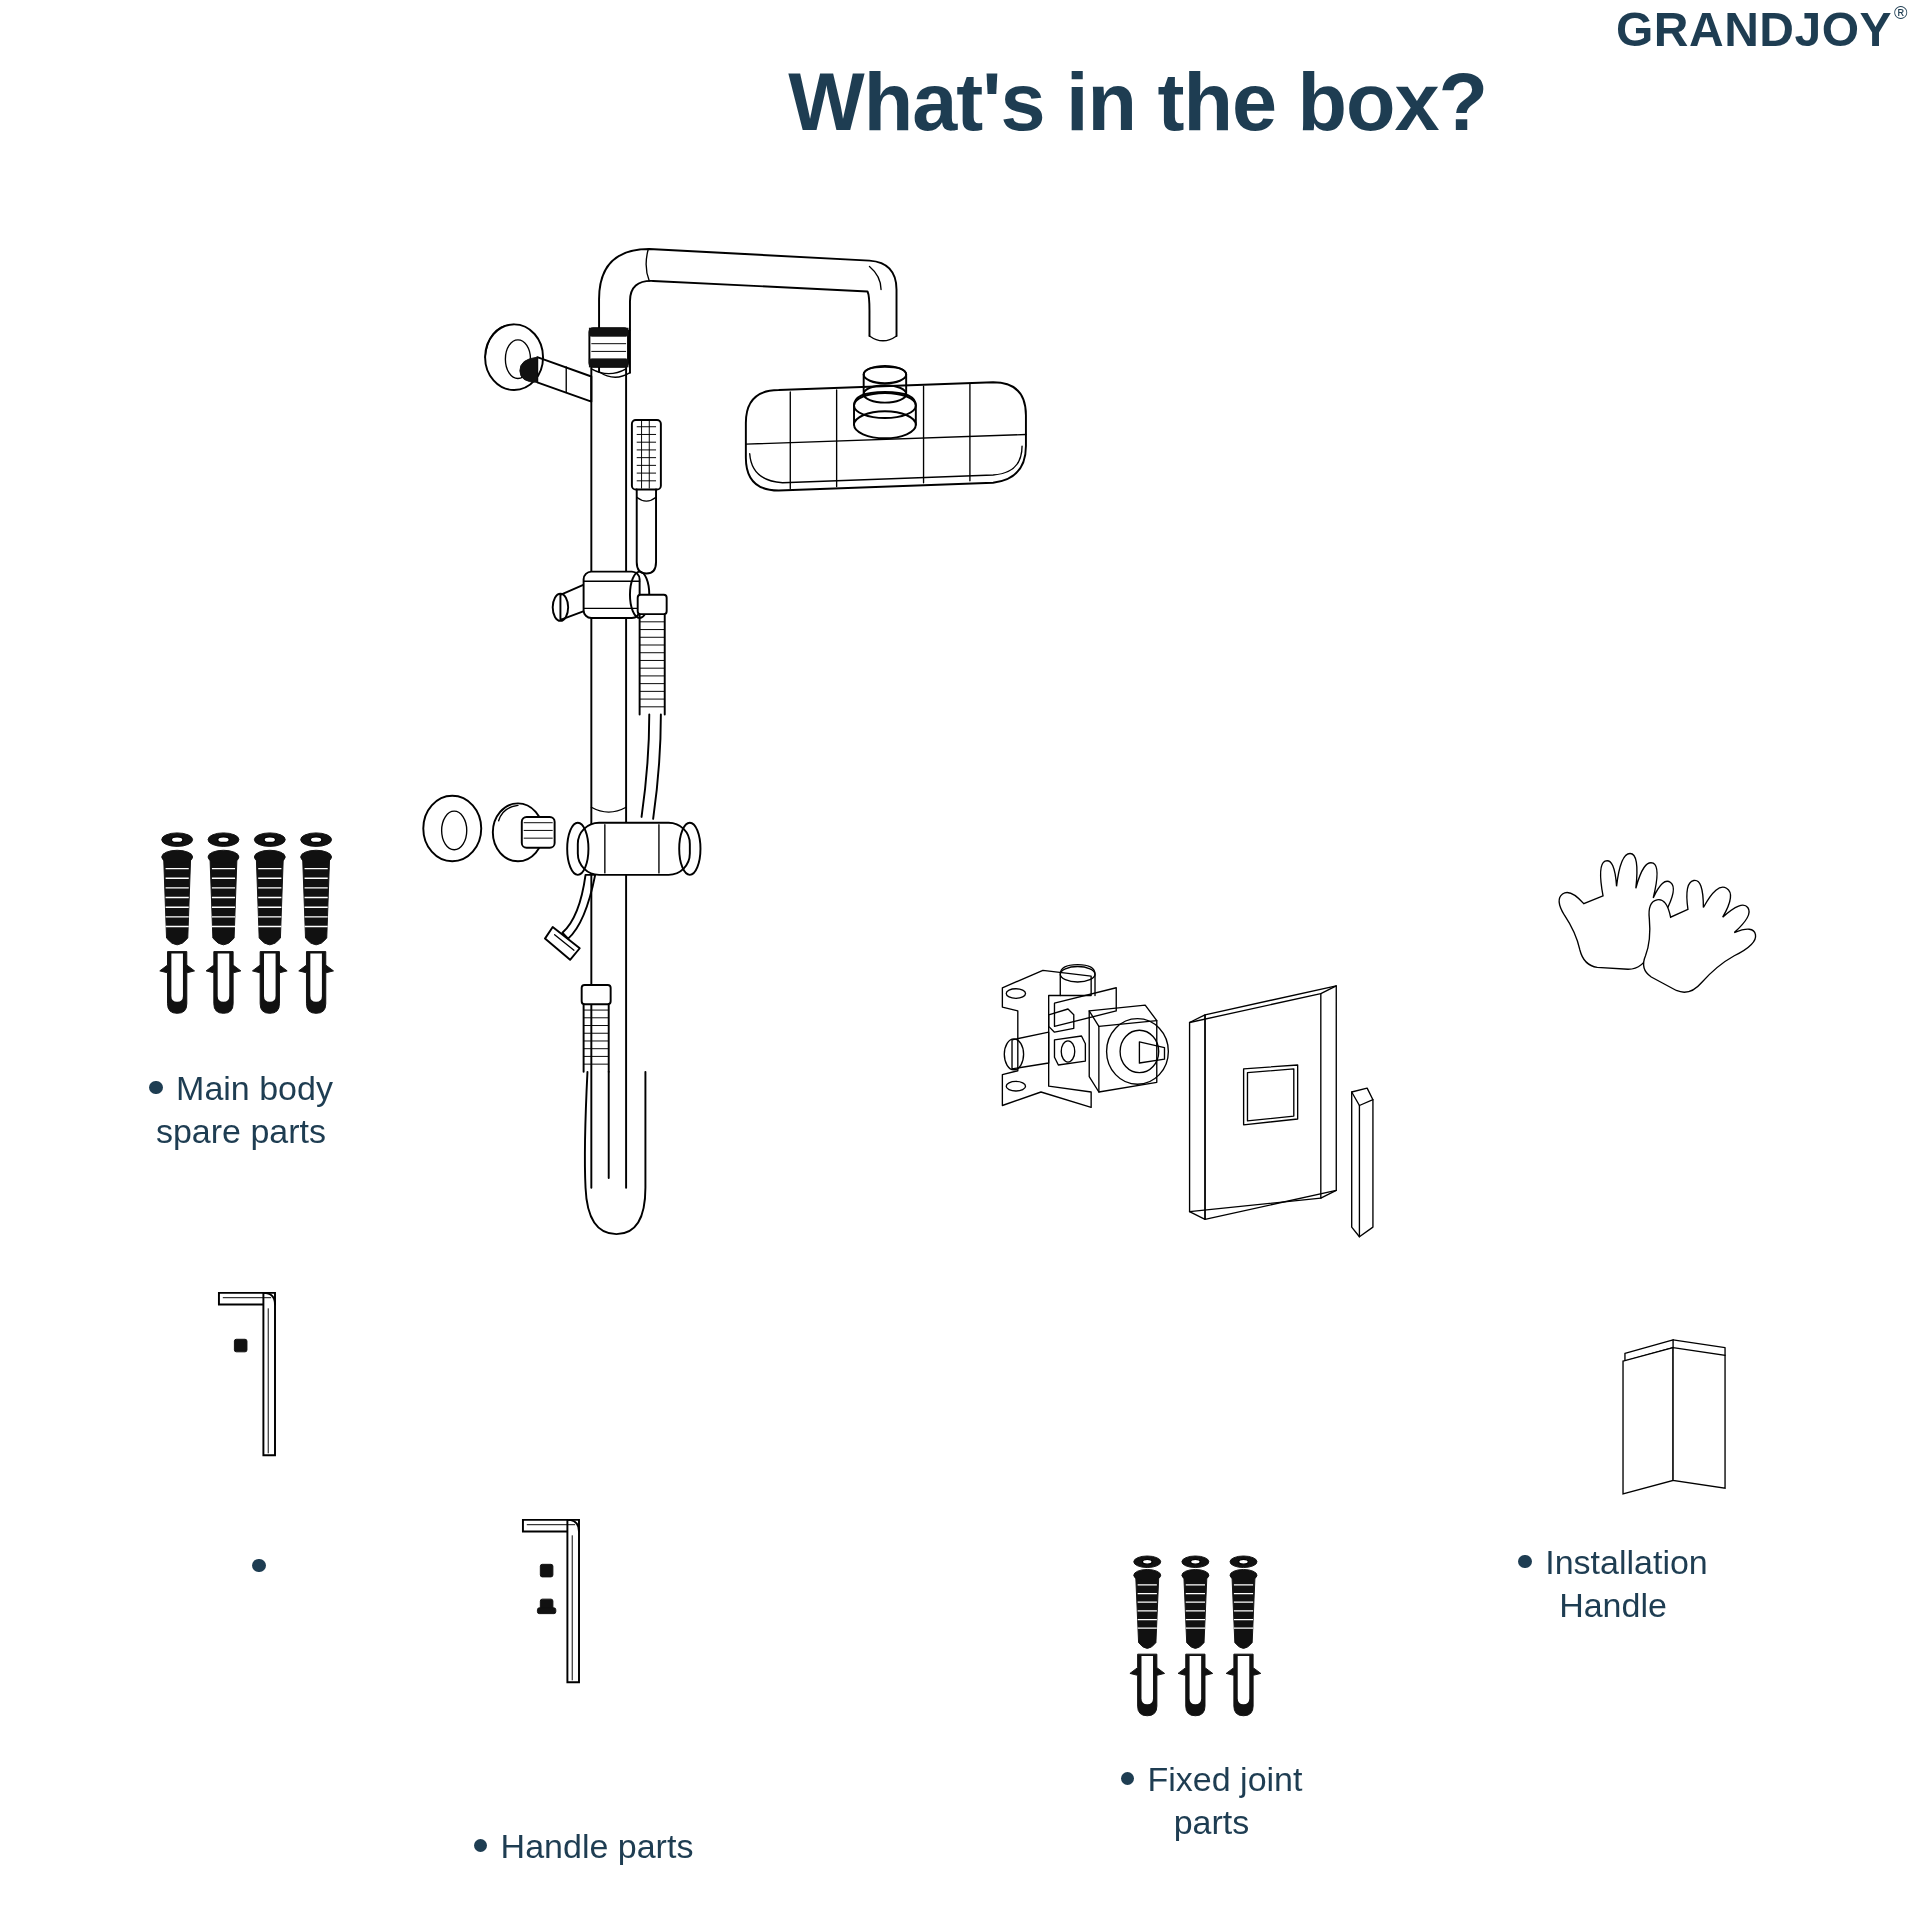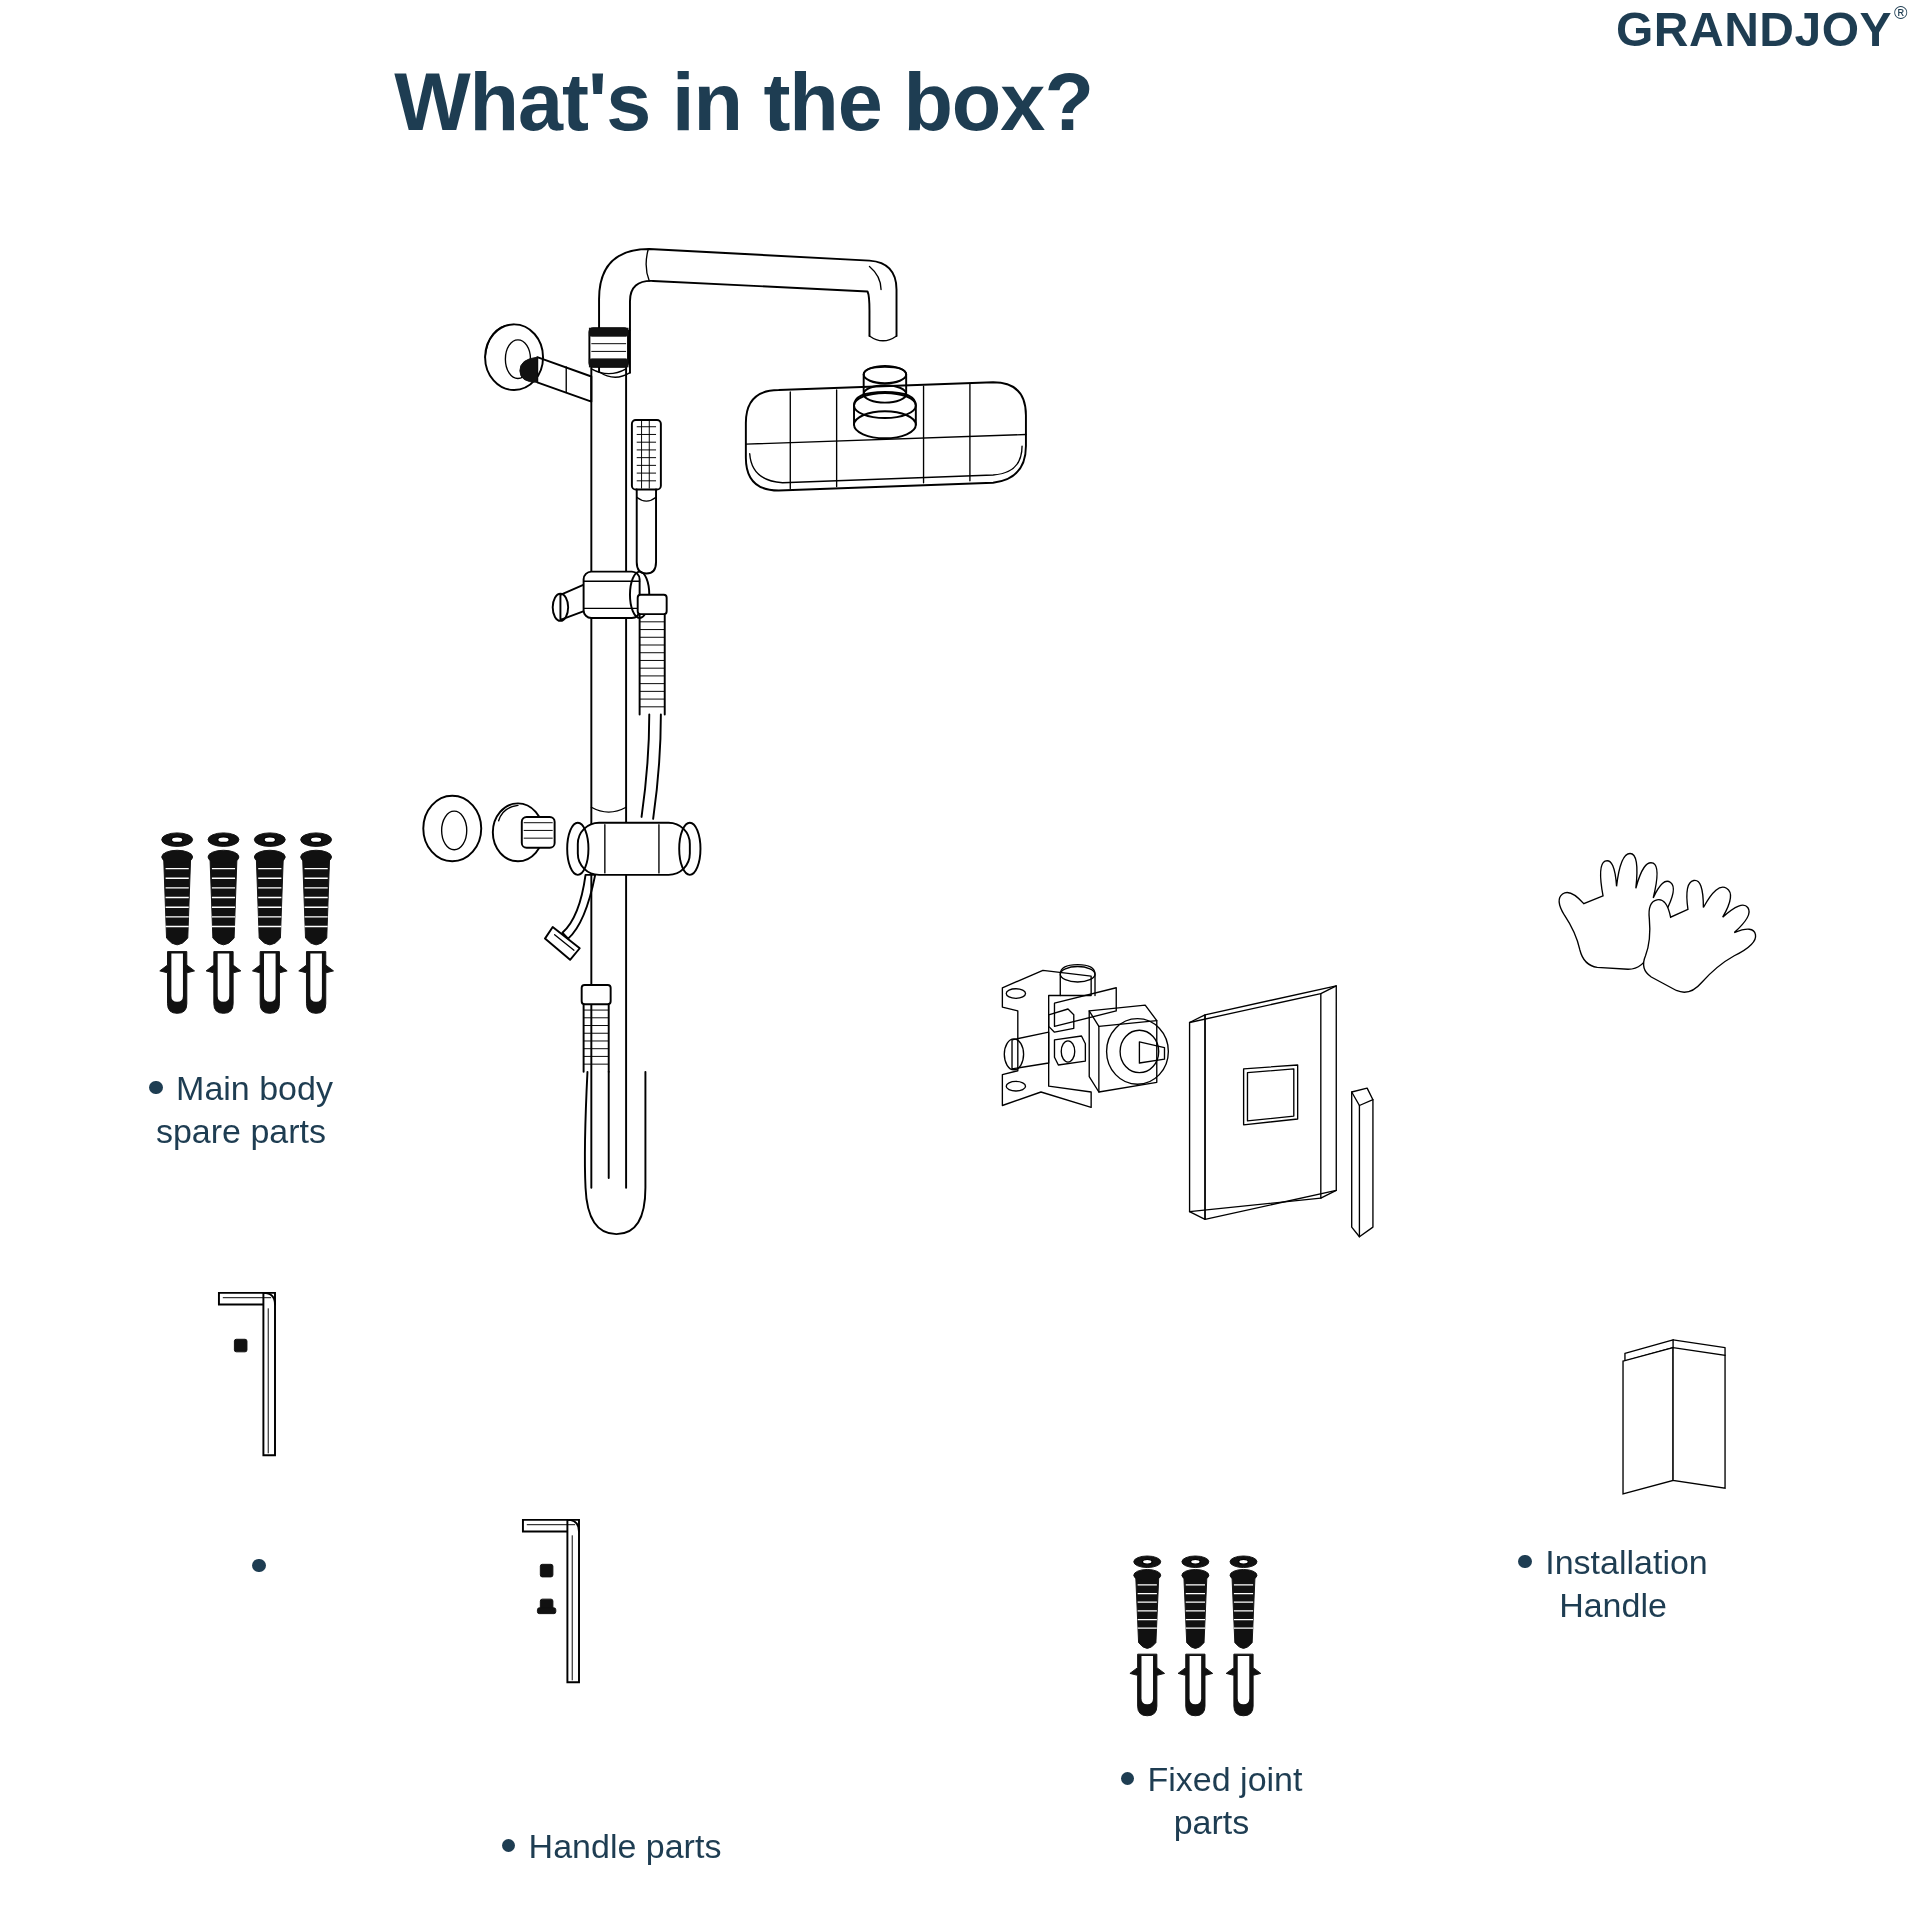--- a/index.html
+++ b/index.html
@@ -23,21 +23,21 @@
     text-align:center;
   }
   .brand .reg{
     font-size:18.3px; vertical-align:super; font-weight:normal;
     position:relative; top:-9.7px; left:1.9px;
   }
 
   
   .title{
     position:absolute; left:0; top:60px; width:1487px;
-    text-align:center;
+    text-align:right;
     font-size:81px; font-weight:bold; color:#1e3d52;
     line-height:1.05;
     letter-spacing:-1px;
   }
 
   
   .caption{
     position:absolute;
     color:#1e3d52;
     font-size:34px;
@@ -283,21 +283,21 @@
         <path class="ln-hair" d="M53 20 v150"></path>
       </g>
       <rect class="fill-blk" x="20" y="50" width="13" height="13" rx="2"></rect>
       <g>
         <rect class="fill-blk" x="20" y="86" width="13" height="11" rx="2"></rect>
         <rect class="fill-blk" x="17" y="95" width="19" height="6" rx="2"></rect>
       </g>
     </svg>
   </div>
 
-  <div class="caption" style="left:452px;top:1781px;width:319px;">
+  <div class="caption" style="left:424px;top:1781px;width:319px;">
     <span class="bullet"></span><span>Handle parts</span>
   </div>
 
   <div class="art" style="left:1128px;top:1554px;">
     <svg width="154" height="183" viewBox="0 0 160 190">
       <g>
         <g transform="translate(8,0)">
           <ellipse class="fill-blk" cx="12" cy="8" rx="14" ry="6"></ellipse>
           <ellipse class="fill-wht-thin" cx="12" cy="8" rx="5" ry="2.5"></ellipse>
           <path class="fill-blk" d="M0 22 q12 -8 24 0 l-3 70 q-9 12 -18 0 Z"></path>

